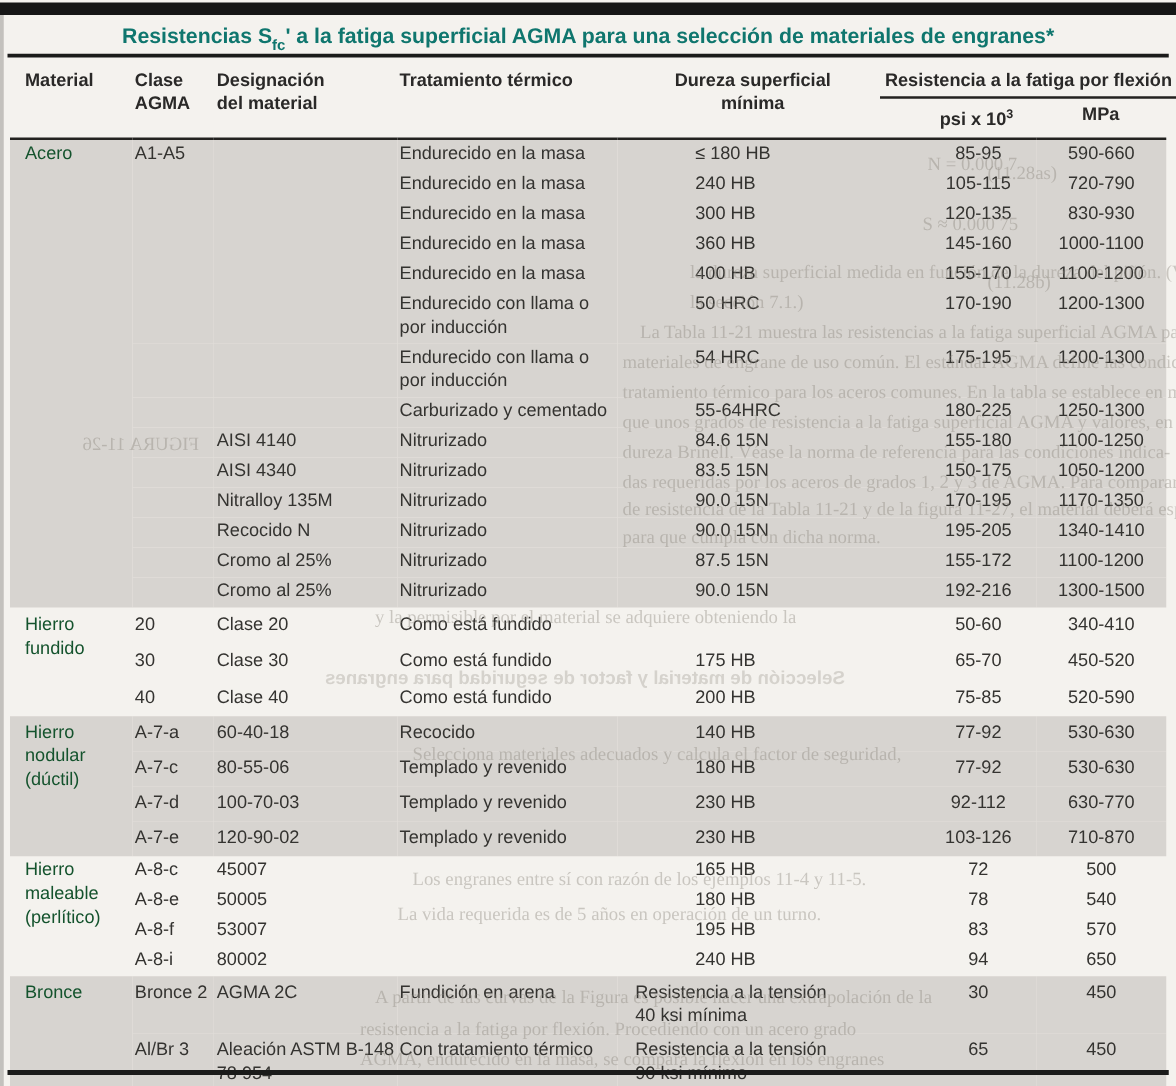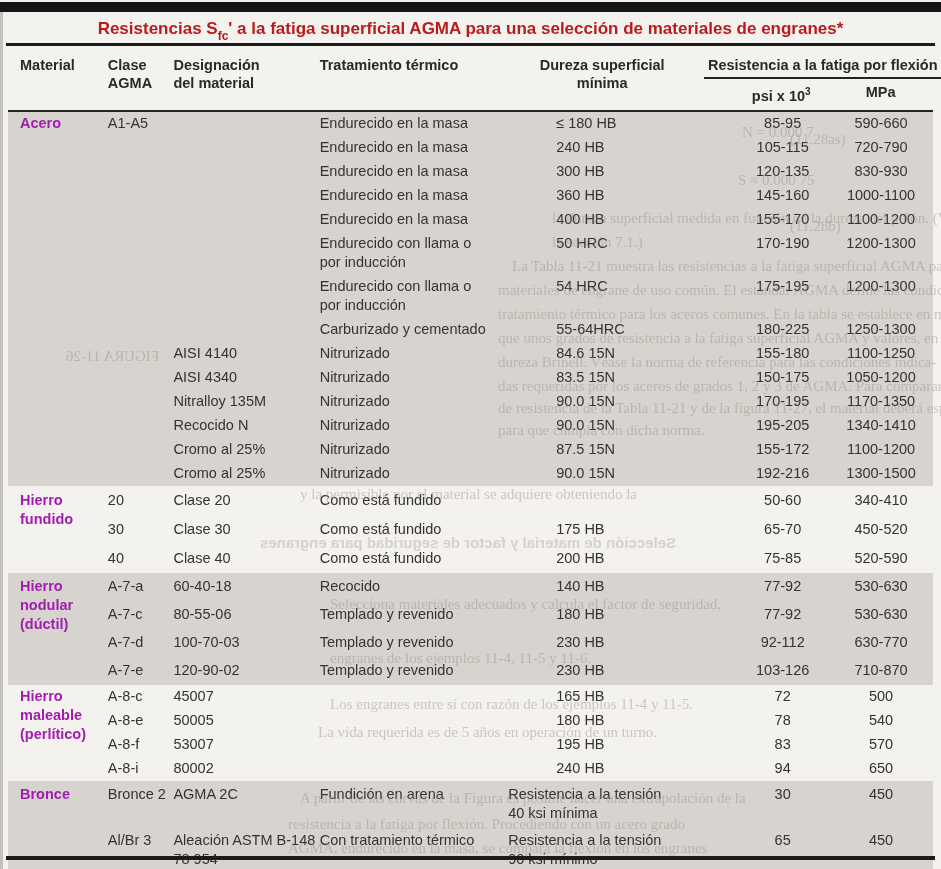--- a/index.html
+++ b/index.html
@@ -7,21 +7,21 @@
   .page {
     position:relative; width:941px; height:869px;
     background:#f4f2ee; overflow:hidden;
     font-family:"Liberation Sans", sans-serif;
     color:#2e2d2b;
   }
   .edge-left { position:absolute; left:0; top:10px; bottom:0; width:3px; background:#c3c1bd; }
   .topbar { position:absolute; top:2px; left:0; right:0; height:10px; background:#161616; }
   .title-row {
     position:absolute; top:19px; left:0; right:0;
-    text-align:center; font-weight:bold; font-size:17px; color:#b91c1c;
+    text-align:center; font-weight:bold; font-size:17px; color:#0f766e;
   }
   .title-row sub { font-size:12px; position:relative; bottom:-2px; }
   .rule { position:absolute; left:6px; right:6px; background:#1b1b1a; z-index:5; }
   .rule-title { top:43px; height:3px; }
   .rule-bottom { top:856px; height:4px; }
 
   table.materials {
     position:absolute; top:47px; left:8px; width:925px;
     border-collapse:collapse; table-layout:fixed; z-index:1;
   }
@@ -50,21 +50,21 @@
   .flex-sub { display:flex; margin-top:4px; margin-left:-6px; }
   .flex-sub .psi { width:100px; text-align:center; }
   .flex-sub .mpa { width:103px; text-align:center; }
   .flex-sub sup { font-size:10px; }
 
   tbody td {
     font-size:14.5px; line-height:19px; vertical-align:top;
     color:#343330; padding:2.5px 2px;
   }
   tr.shaded td { background:#d7d4d0; }
-  td.col-material { font-weight:bold; color:#a21caf; }
+  td.col-material { font-weight:normal; color:#14532d; }
   
   tr.sec-acero td    { padding-top:2.5px; padding-bottom:2.5px; }
   tr.sec-fundido td  { padding-top:5px;   padding-bottom:5px; }
   tr.sec-nodular td  { padding-top:4.5px; padding-bottom:4.5px;margin-left:30px; }
   tr.sec-maleable td { padding-top:2.5px; padding-bottom:2.5px; }
   tr.sec-bronce td   { padding-top:4px;   padding-bottom:4px; }
   td.col-material { padding-left:12px; }
   td.col-dureza { padding-left:62px; white-space:pre-line; }
   tr.sec-bronce td.col-dureza { padding-left:14px; }
   td.col-psi, td.col-mpa { text-align:center; }
@@ -359,21 +359,20 @@
       <div class="bleed" style="left: 498px; top: 306px;">tratamiento térmico para los aceros comunes. En la tabla se establece en más</div>
       <div class="bleed" style="left: 498px; top: 330px;">que unos grados de resistencia a la fatiga superficial AGMA y valores, en</div>
       <div class="bleed" style="left: 498px; top: 354px;">dureza Brinell. Véase la norma de referencia para las condiciones indica-</div>
       <div class="bleed" style="left: 498px; top: 378px;">das requeridas por los aceros de grados 1, 2 y 3 de AGMA. Para comparar los valores</div>
       <div class="bleed" style="left: 498px; top: 400px;">de resistencia de la Tabla 11-21 y de la figura 11-27, el material deberá especificarse</div>
       <div class="bleed" style="left: 498px; top: 422px;">para que cumpla con dicha norma.</div>
       <div class="bleed mirror" style="left: 66px; top: 348px;">FIGURA 11-26</div>
       <div class="bleed" style="left: 300px; top: 486px;">y la permisible por el material se adquiere obteniendo la</div>
       <div class="bleed mirror bold" style="left: 260px; top: 534px;">Selección de material y factor de seguridad para engranes</div>
       <div class="bleed" style="left: 330px; top: 596px;">Selecciona materiales adecuados y calcula el factor de seguridad,</div>
-      <div class="bleed" style="left: 330px; top: 650px;">engranes de los ejemplos 11-4, 11-5 y 11-6.</div>
       <div class="bleed" style="left: 330px; top: 696px;">Los engranes entre sí con razón de los ejemplos 11-4 y 11-5.</div>
       <div class="bleed" style="left: 318px; top: 724px;">La vida requerida es de 5 años en operación de un turno.</div>
       <div class="bleed" style="left: 300px; top: 790px;">A partir de las curvas de la Figura es posible hacer una extrapolación de la</div>
       <div class="bleed" style="left: 288px; top: 816px;">resistencia a la fatiga por flexión. Procediendo con un acero grado</div>
       <div class="bleed" style="left: 288px; top: 840px;">AGMA, endurecido en la masa, se compara la flexión en los engranes</div>
     </div>
 
   <div class="rule rule-bottom"></div>
 </div>
 

